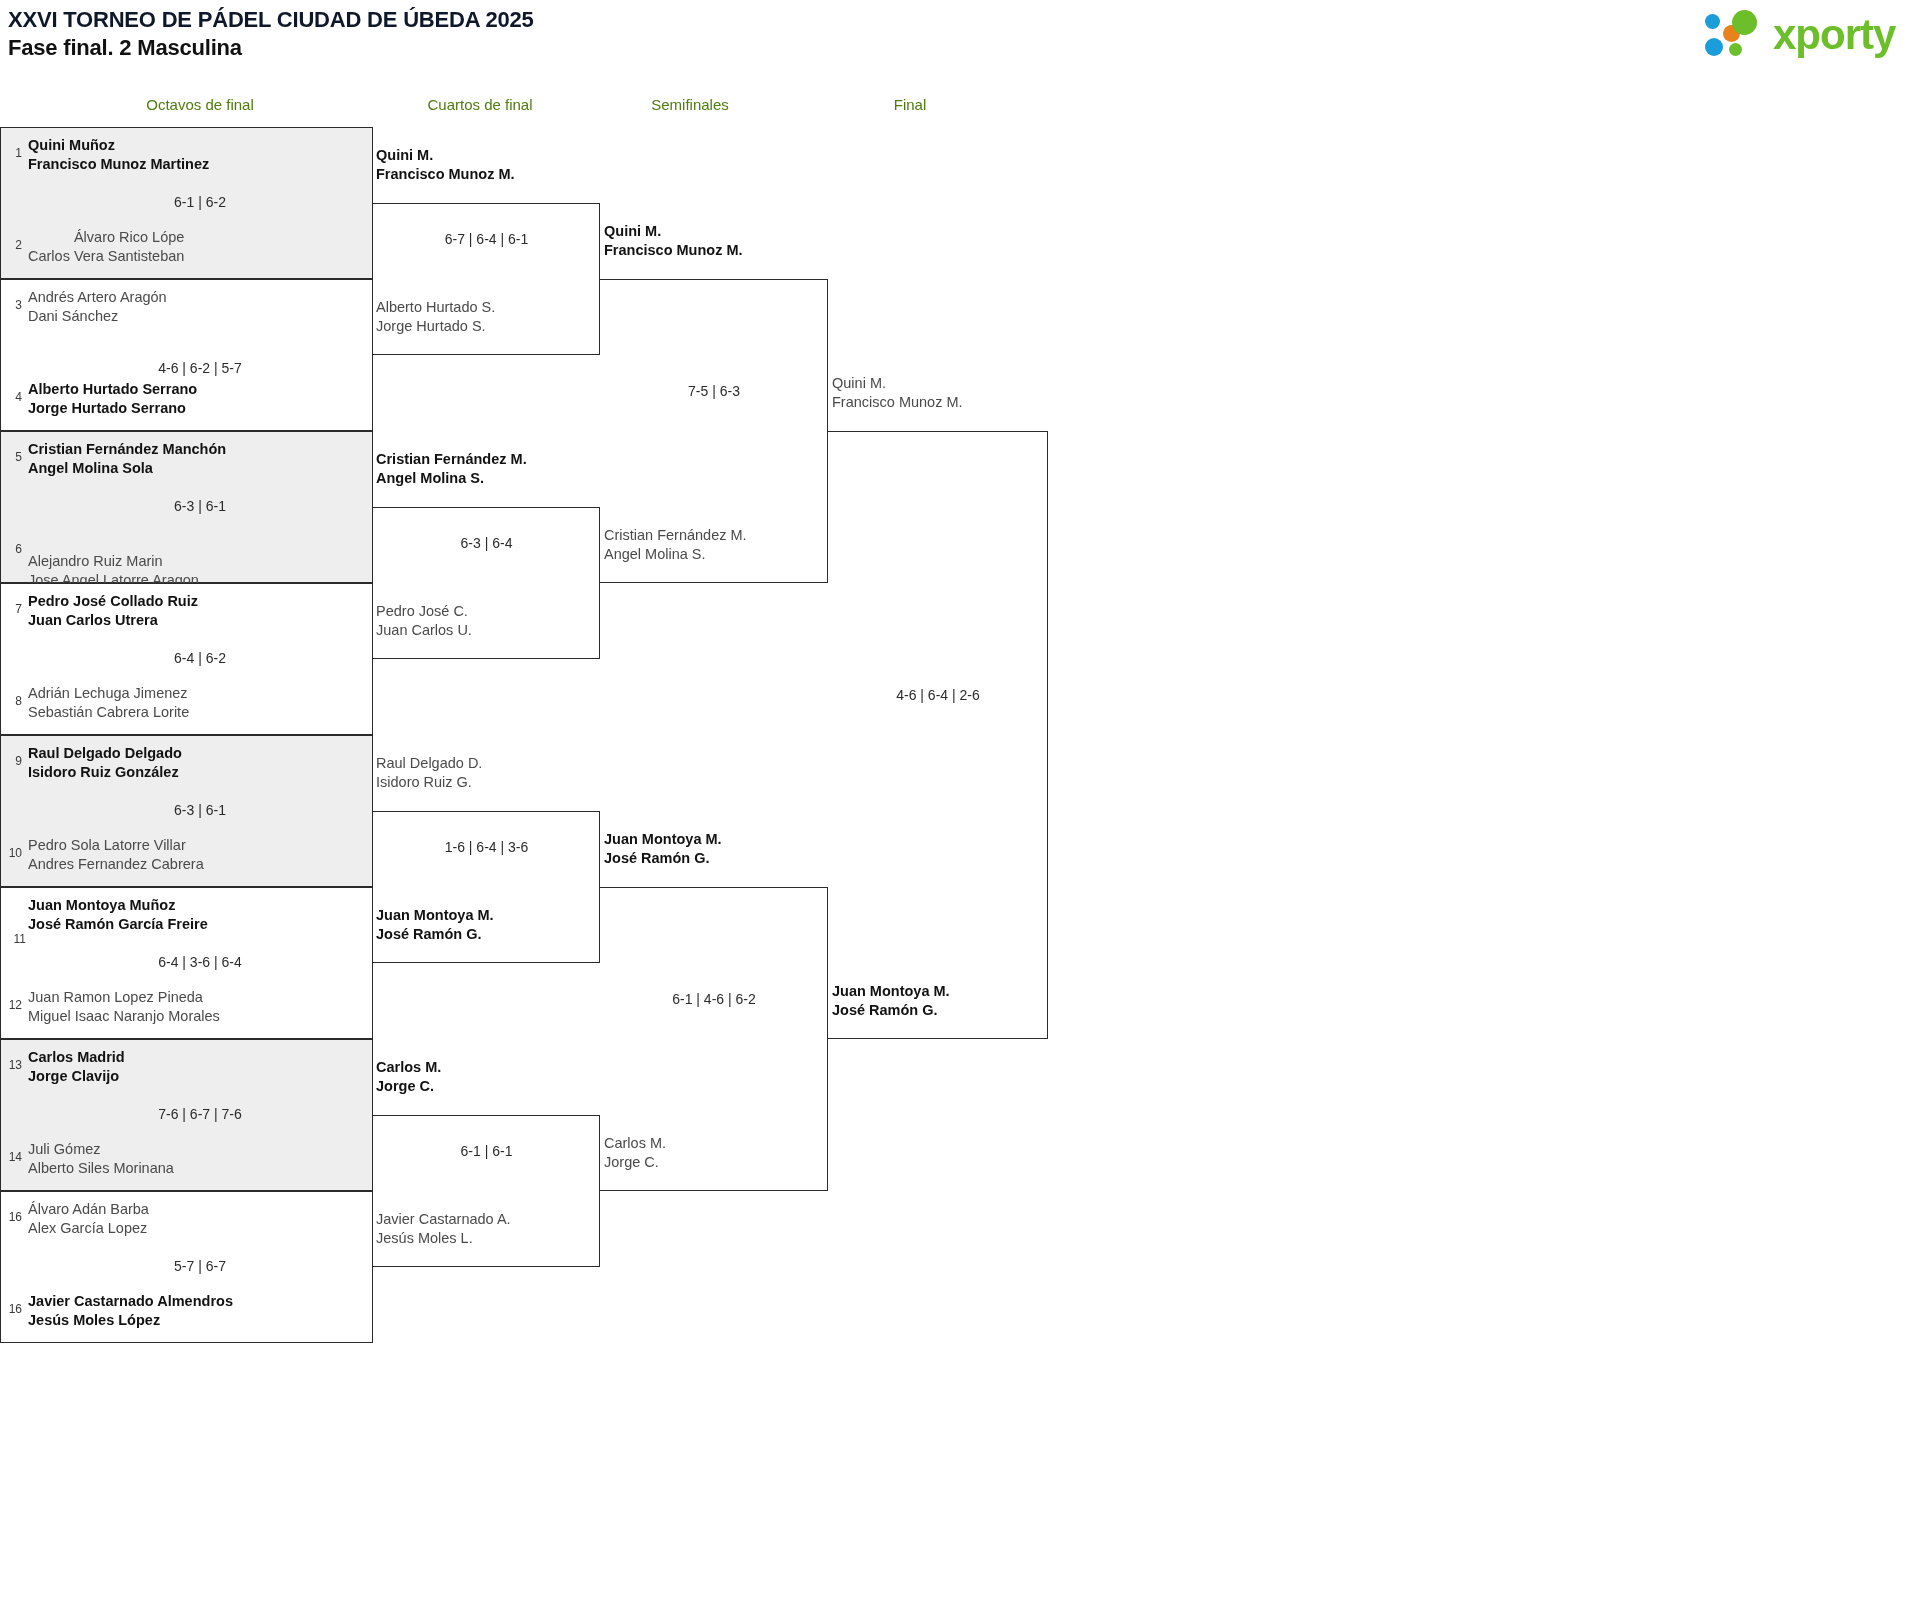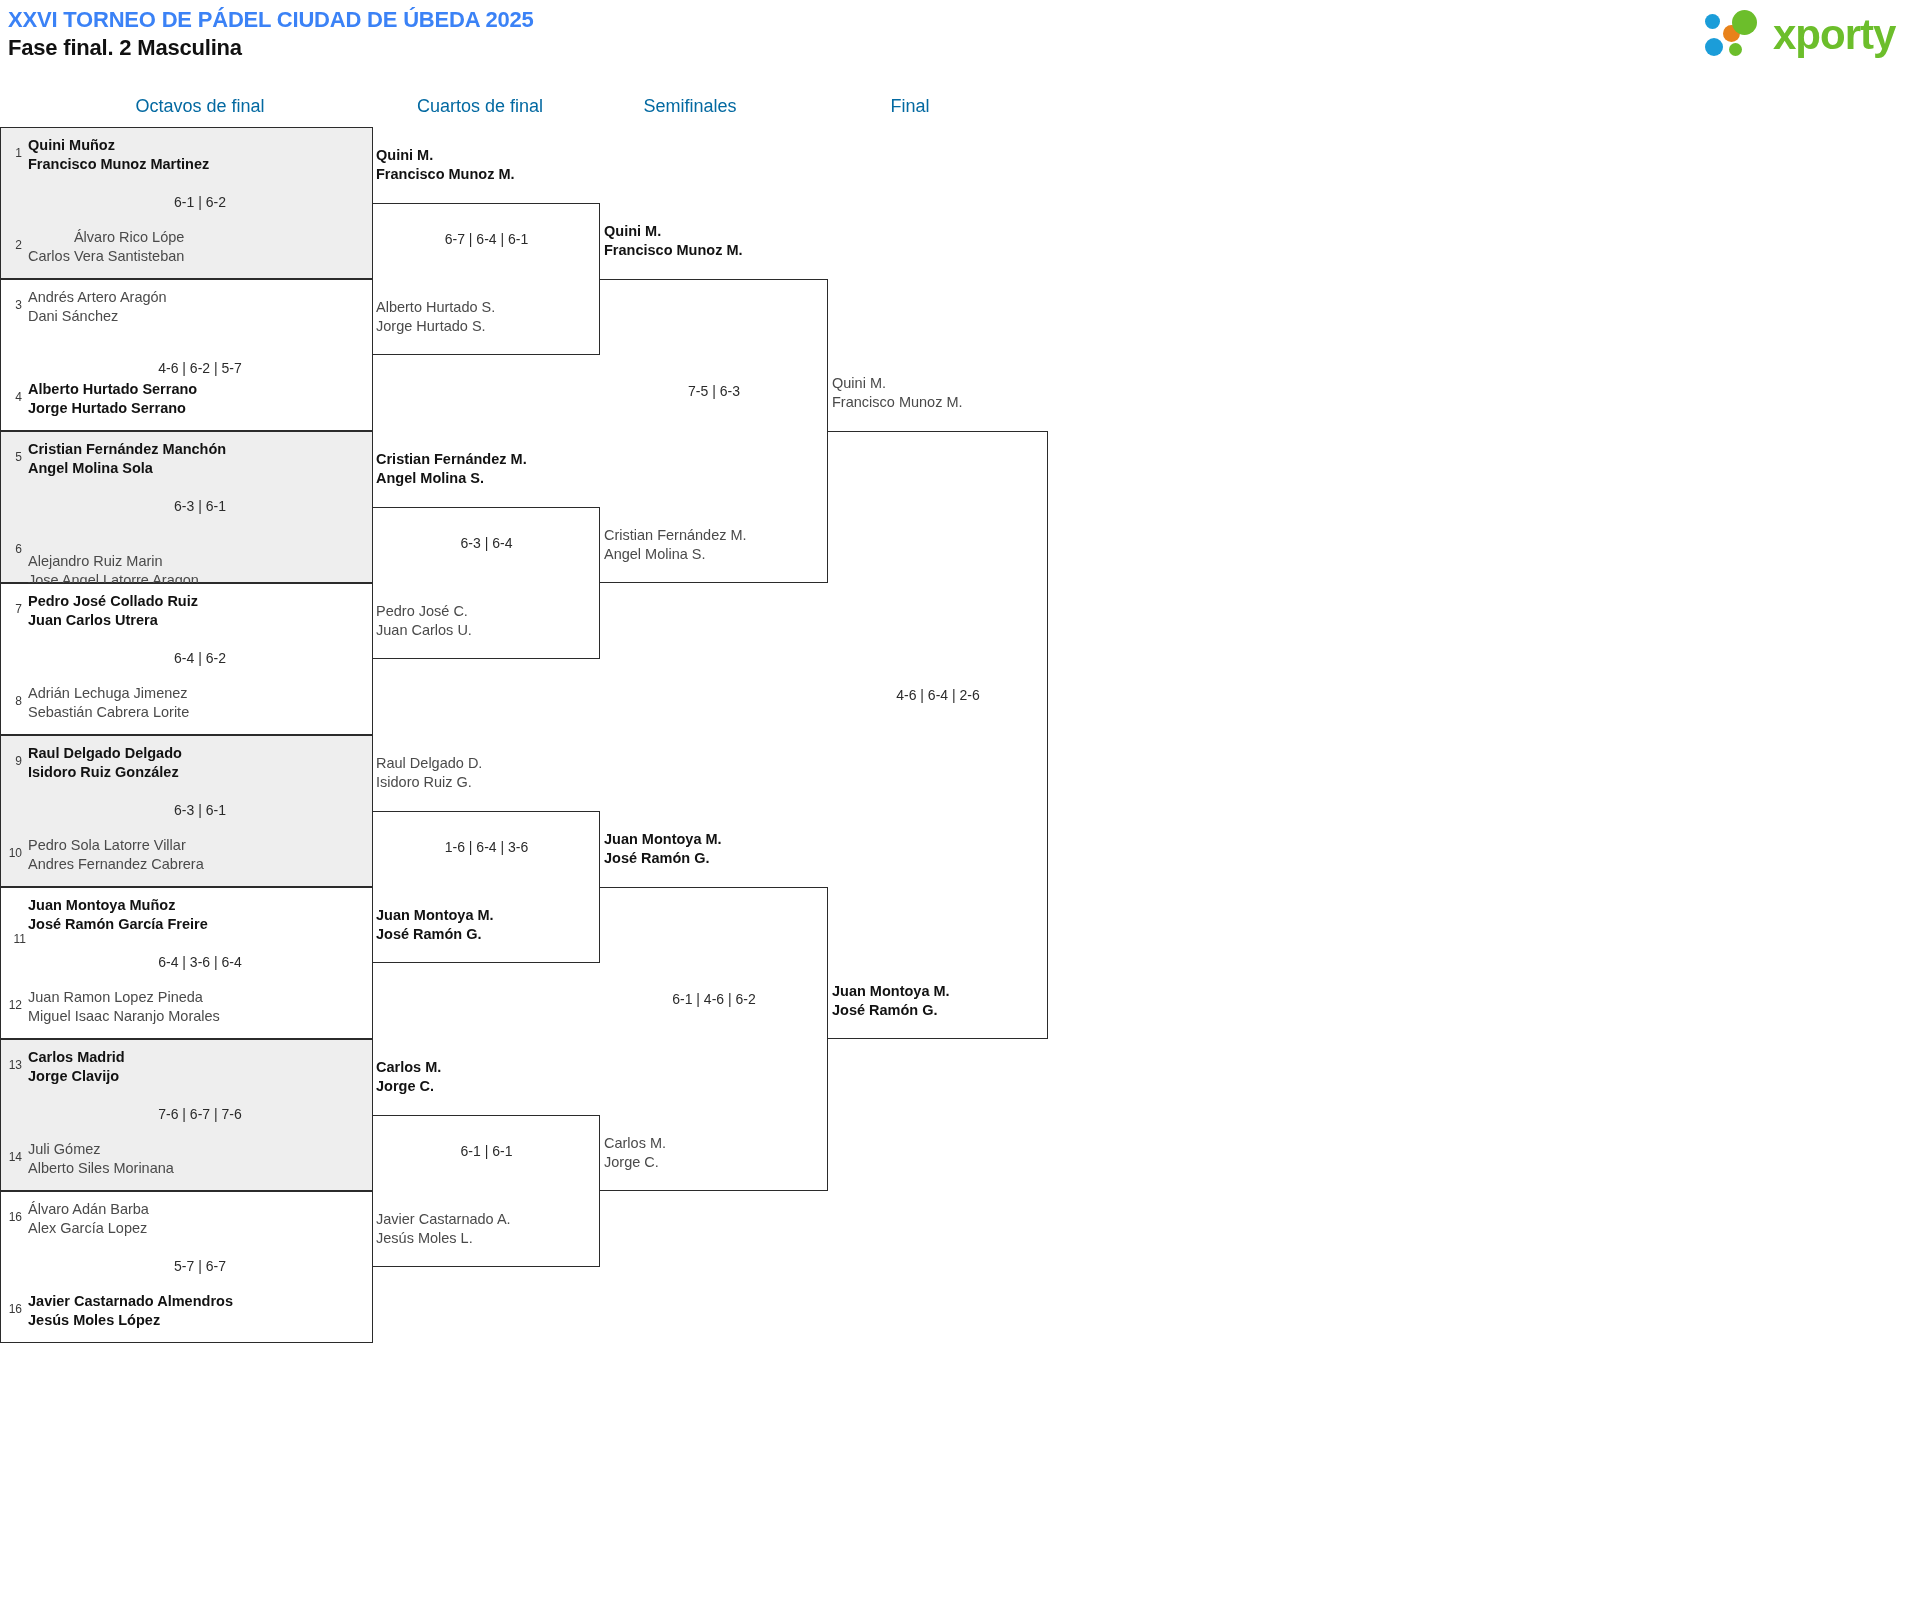--- a/index.html
+++ b/index.html
@@ -12,41 +12,41 @@
     position: relative;
     width: 1920px;
     height: 1624px;
     background: #ffffff;
     overflow: hidden;
   }
 
   
   .title-block { position: absolute; left: 8px; top: 6px; }
   .title-line1 {
-    font-size: 22px; font-weight: 700; color: #3b82f6;
+    font-size: 22px; font-weight: 700; color: #0f172a;
     letter-spacing: -0.2px; line-height: 28px; white-space: nowrap;
   }
   .title-line2 {
     font-size: 22px; font-weight: 700; color: #111111;
     letter-spacing: -0.2px; line-height: 28px; white-space: nowrap;
   }
 
   .logo { position: absolute; left: 1705px; top: 8px; width: 205px; height: 54px; }
   .logo-dots { position: absolute; left: 0; top: 4px; width: 66px; height: 46px; }
   .dot { position: absolute; border-radius: 50%; }
   .logo-word {
     position: absolute; left: 68px; top: 0px;
     font-size: 42px; font-weight: 700; letter-spacing: -1px;
     line-height: 54px;
   }
 
   
   .round-head {
     position: absolute;
-    font-size: 18px; color: #0369a1; font-weight: 400;
+    font-size: 15px; color: #4d7c0f; font-weight: 400;
     white-space: nowrap; text-align: center;
   }
 
   
   .slot {
     position: absolute;
     border: 1px solid #2b2b2b;
     background: #ffffff;
   }
   .slot.shaded { background: #eeeeee; }

